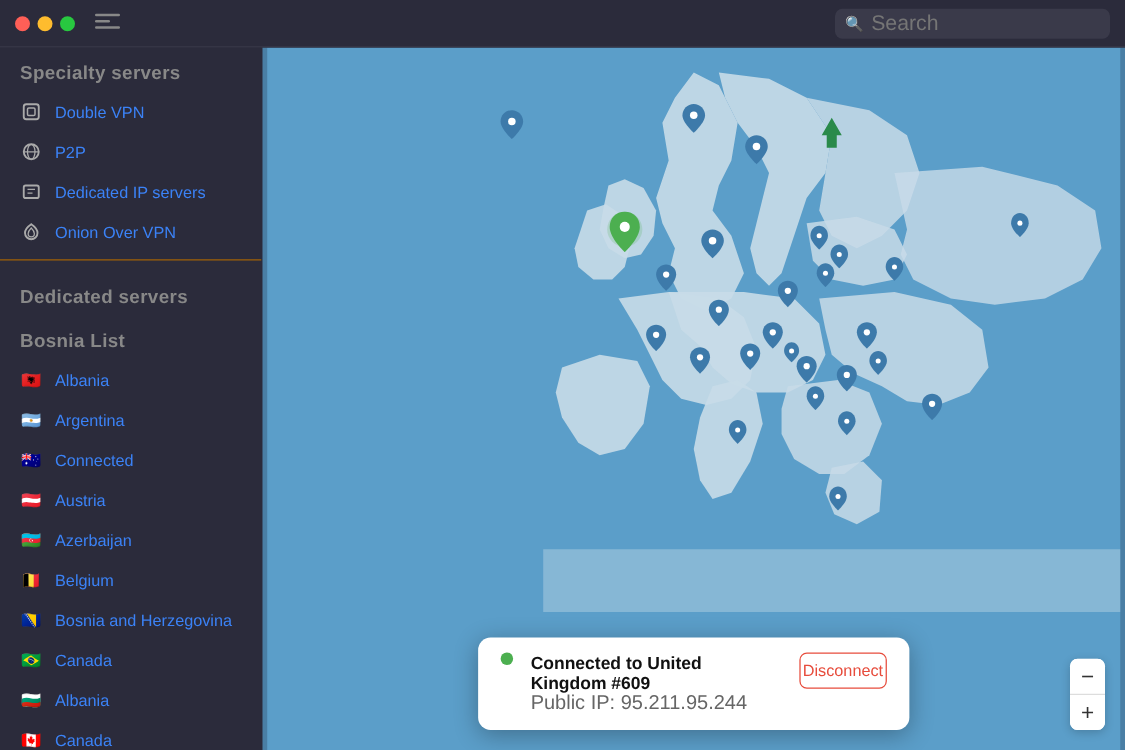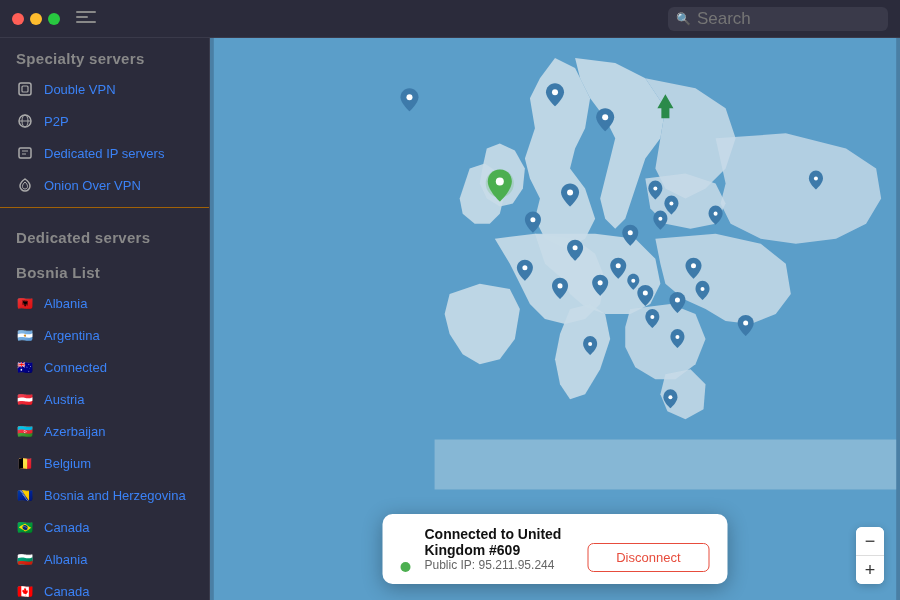--- a/index.html
+++ b/index.html
@@ -157,50 +157,50 @@
     
     .connection-panel {
       position: absolute;
       bottom: 16px;
       left: 50%;
       transform: translateX(-50%);
       background: white;
       border-radius: 10px;
       padding: 12px 18px;
       display: flex;
-      align-items: flex-end;
+      align-items: flex-start;
       gap: 14px;
       box-shadow: 0 4px 20px rgba(0,0,0,0.3);
       min-width: 340px;
     }
     .connection-dot {
       width: 10px;
       height: 10px;
       border-radius: 50%;
       background: #4caf50;
       flex-shrink: 0;
     }
     .connection-info {
       flex: 1;
     }
     .connection-title {
       font-size: 14px;
       font-weight: 600;
       color: #111;
     }
     .connection-ip {
-      font-size: 12px;
+      font-size: 16px;
       color: #666;
     }
     .disconnect-btn {
       border: 1.5px solid #e74c3c;
       background: transparent;
       color: #e74c3c;
       font-size: 13px;
-      padding: 6px 28px;
+      padding: 6px 2px;
       border-radius: 6px;
       cursor: pointer;
       font-weight: 500;
     }
 
     
     .zoom-controls {
       position: absolute;
       bottom: 16px;
       right: 16px;

